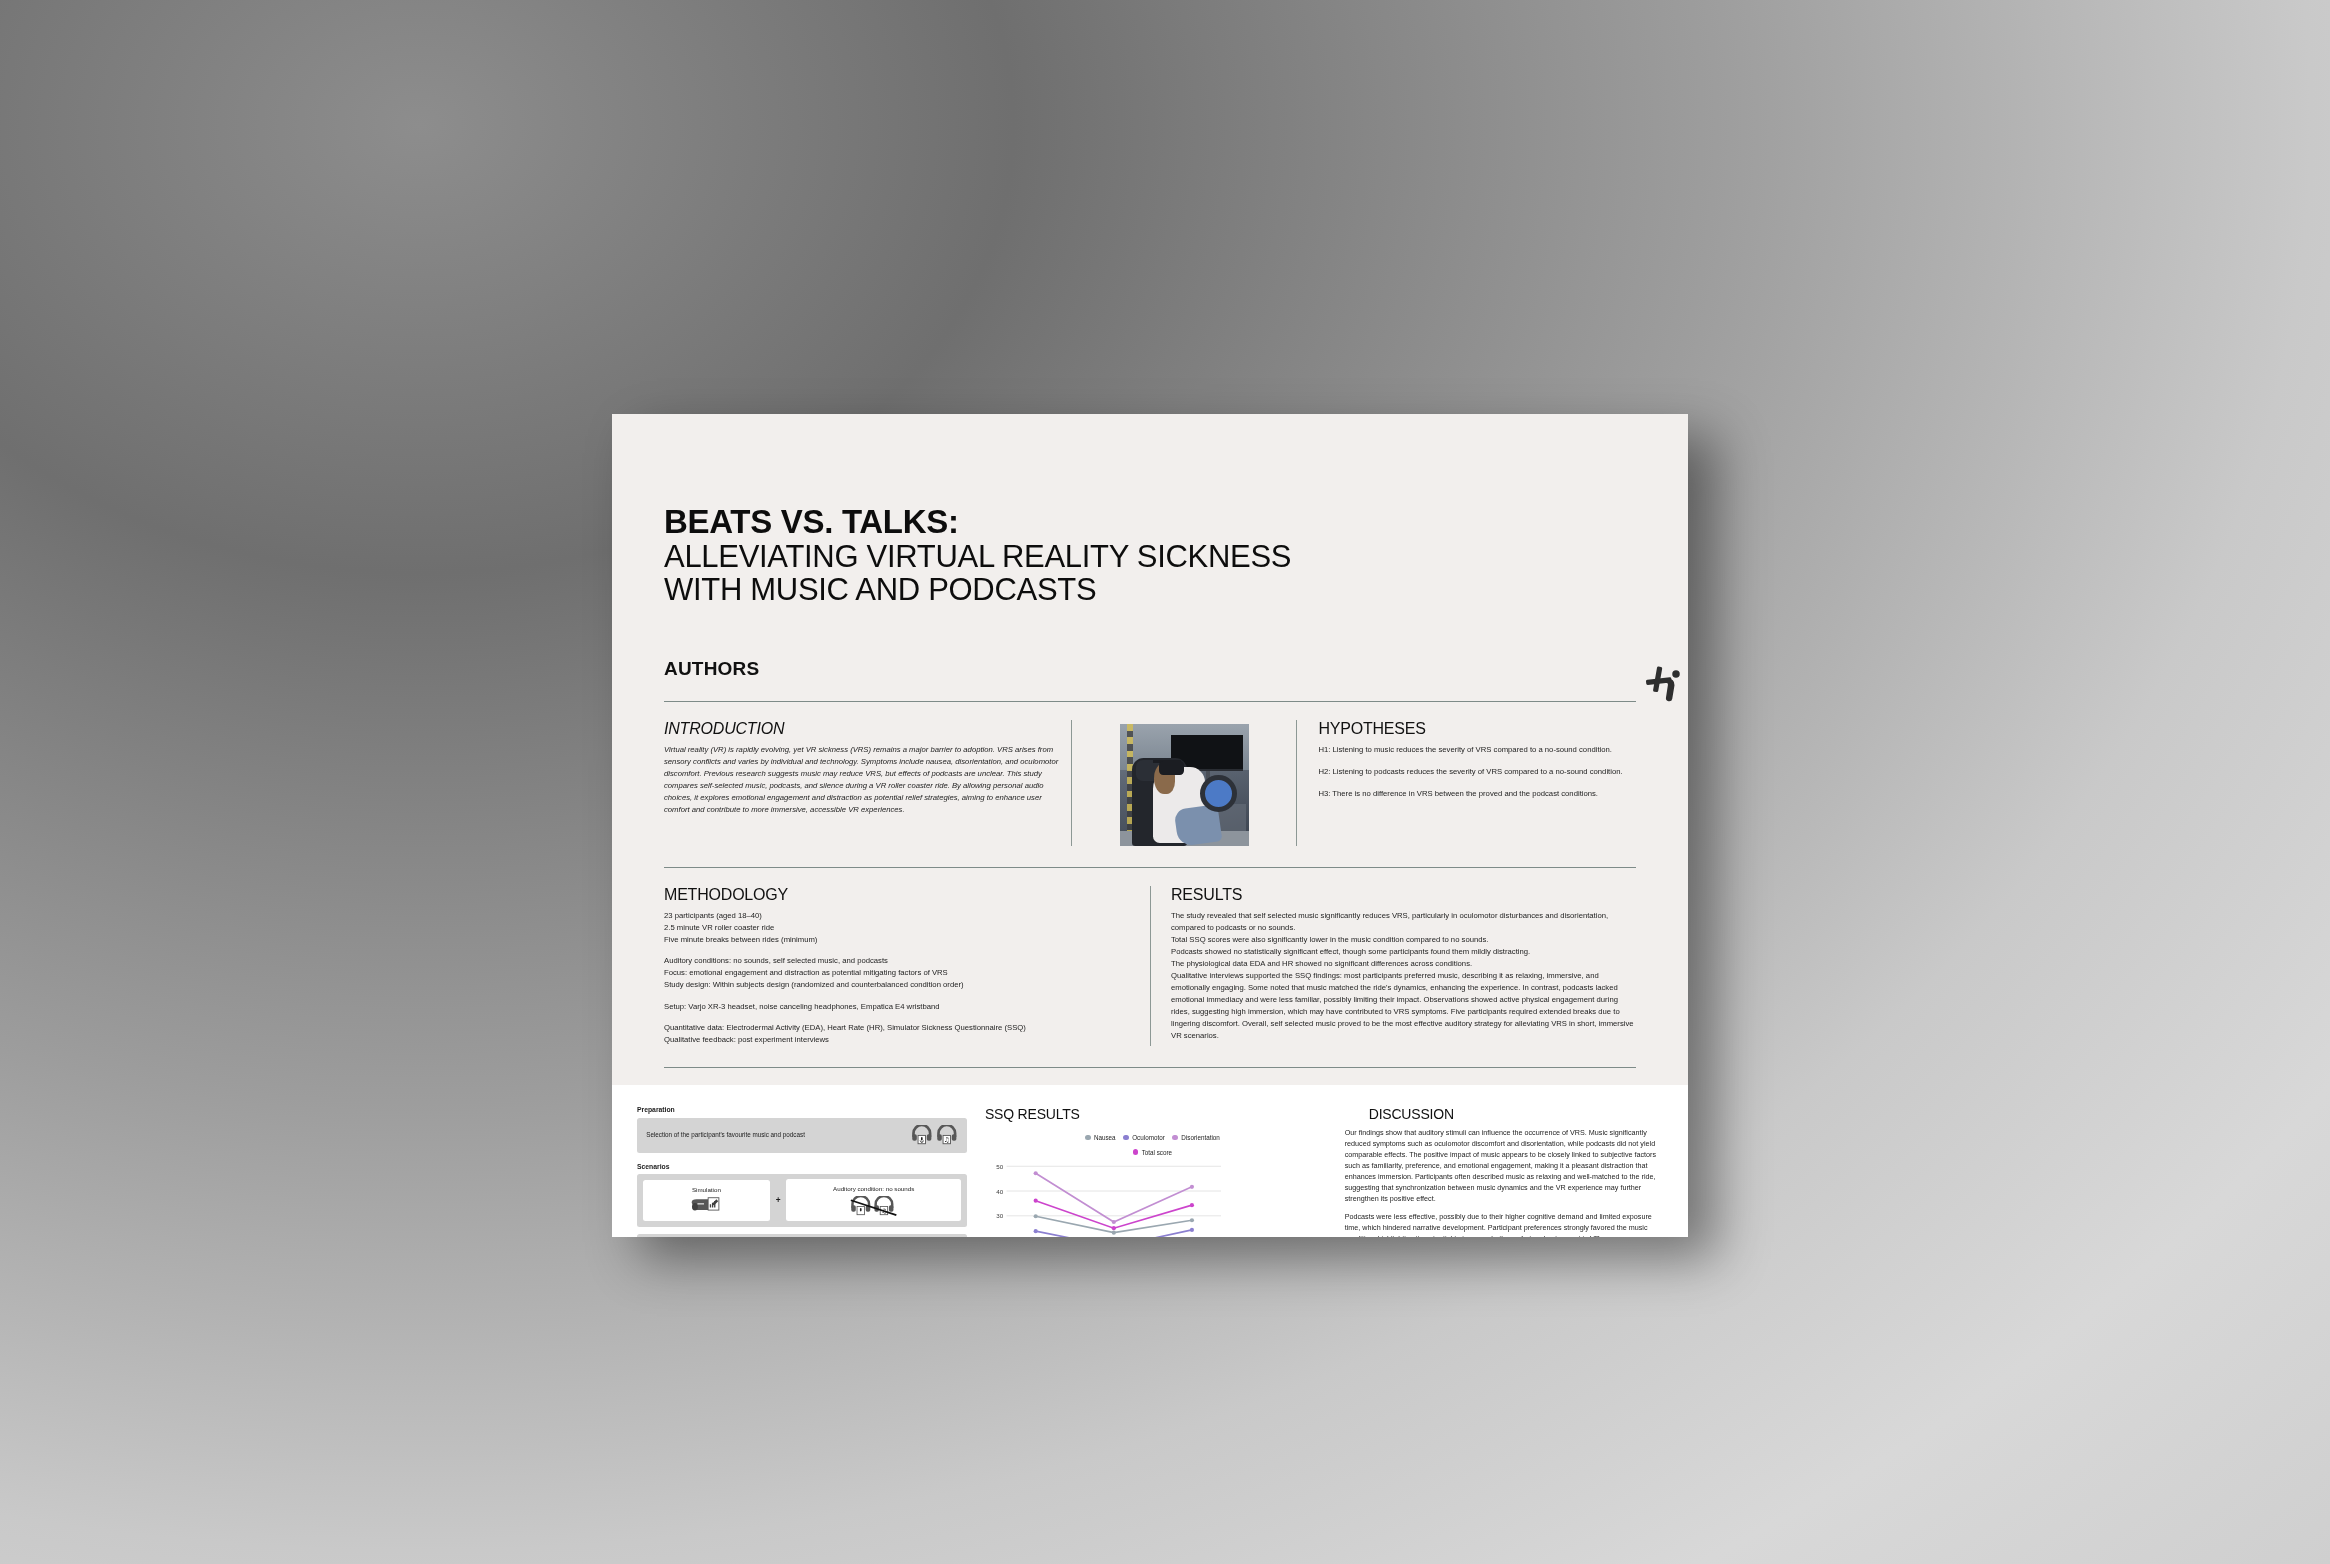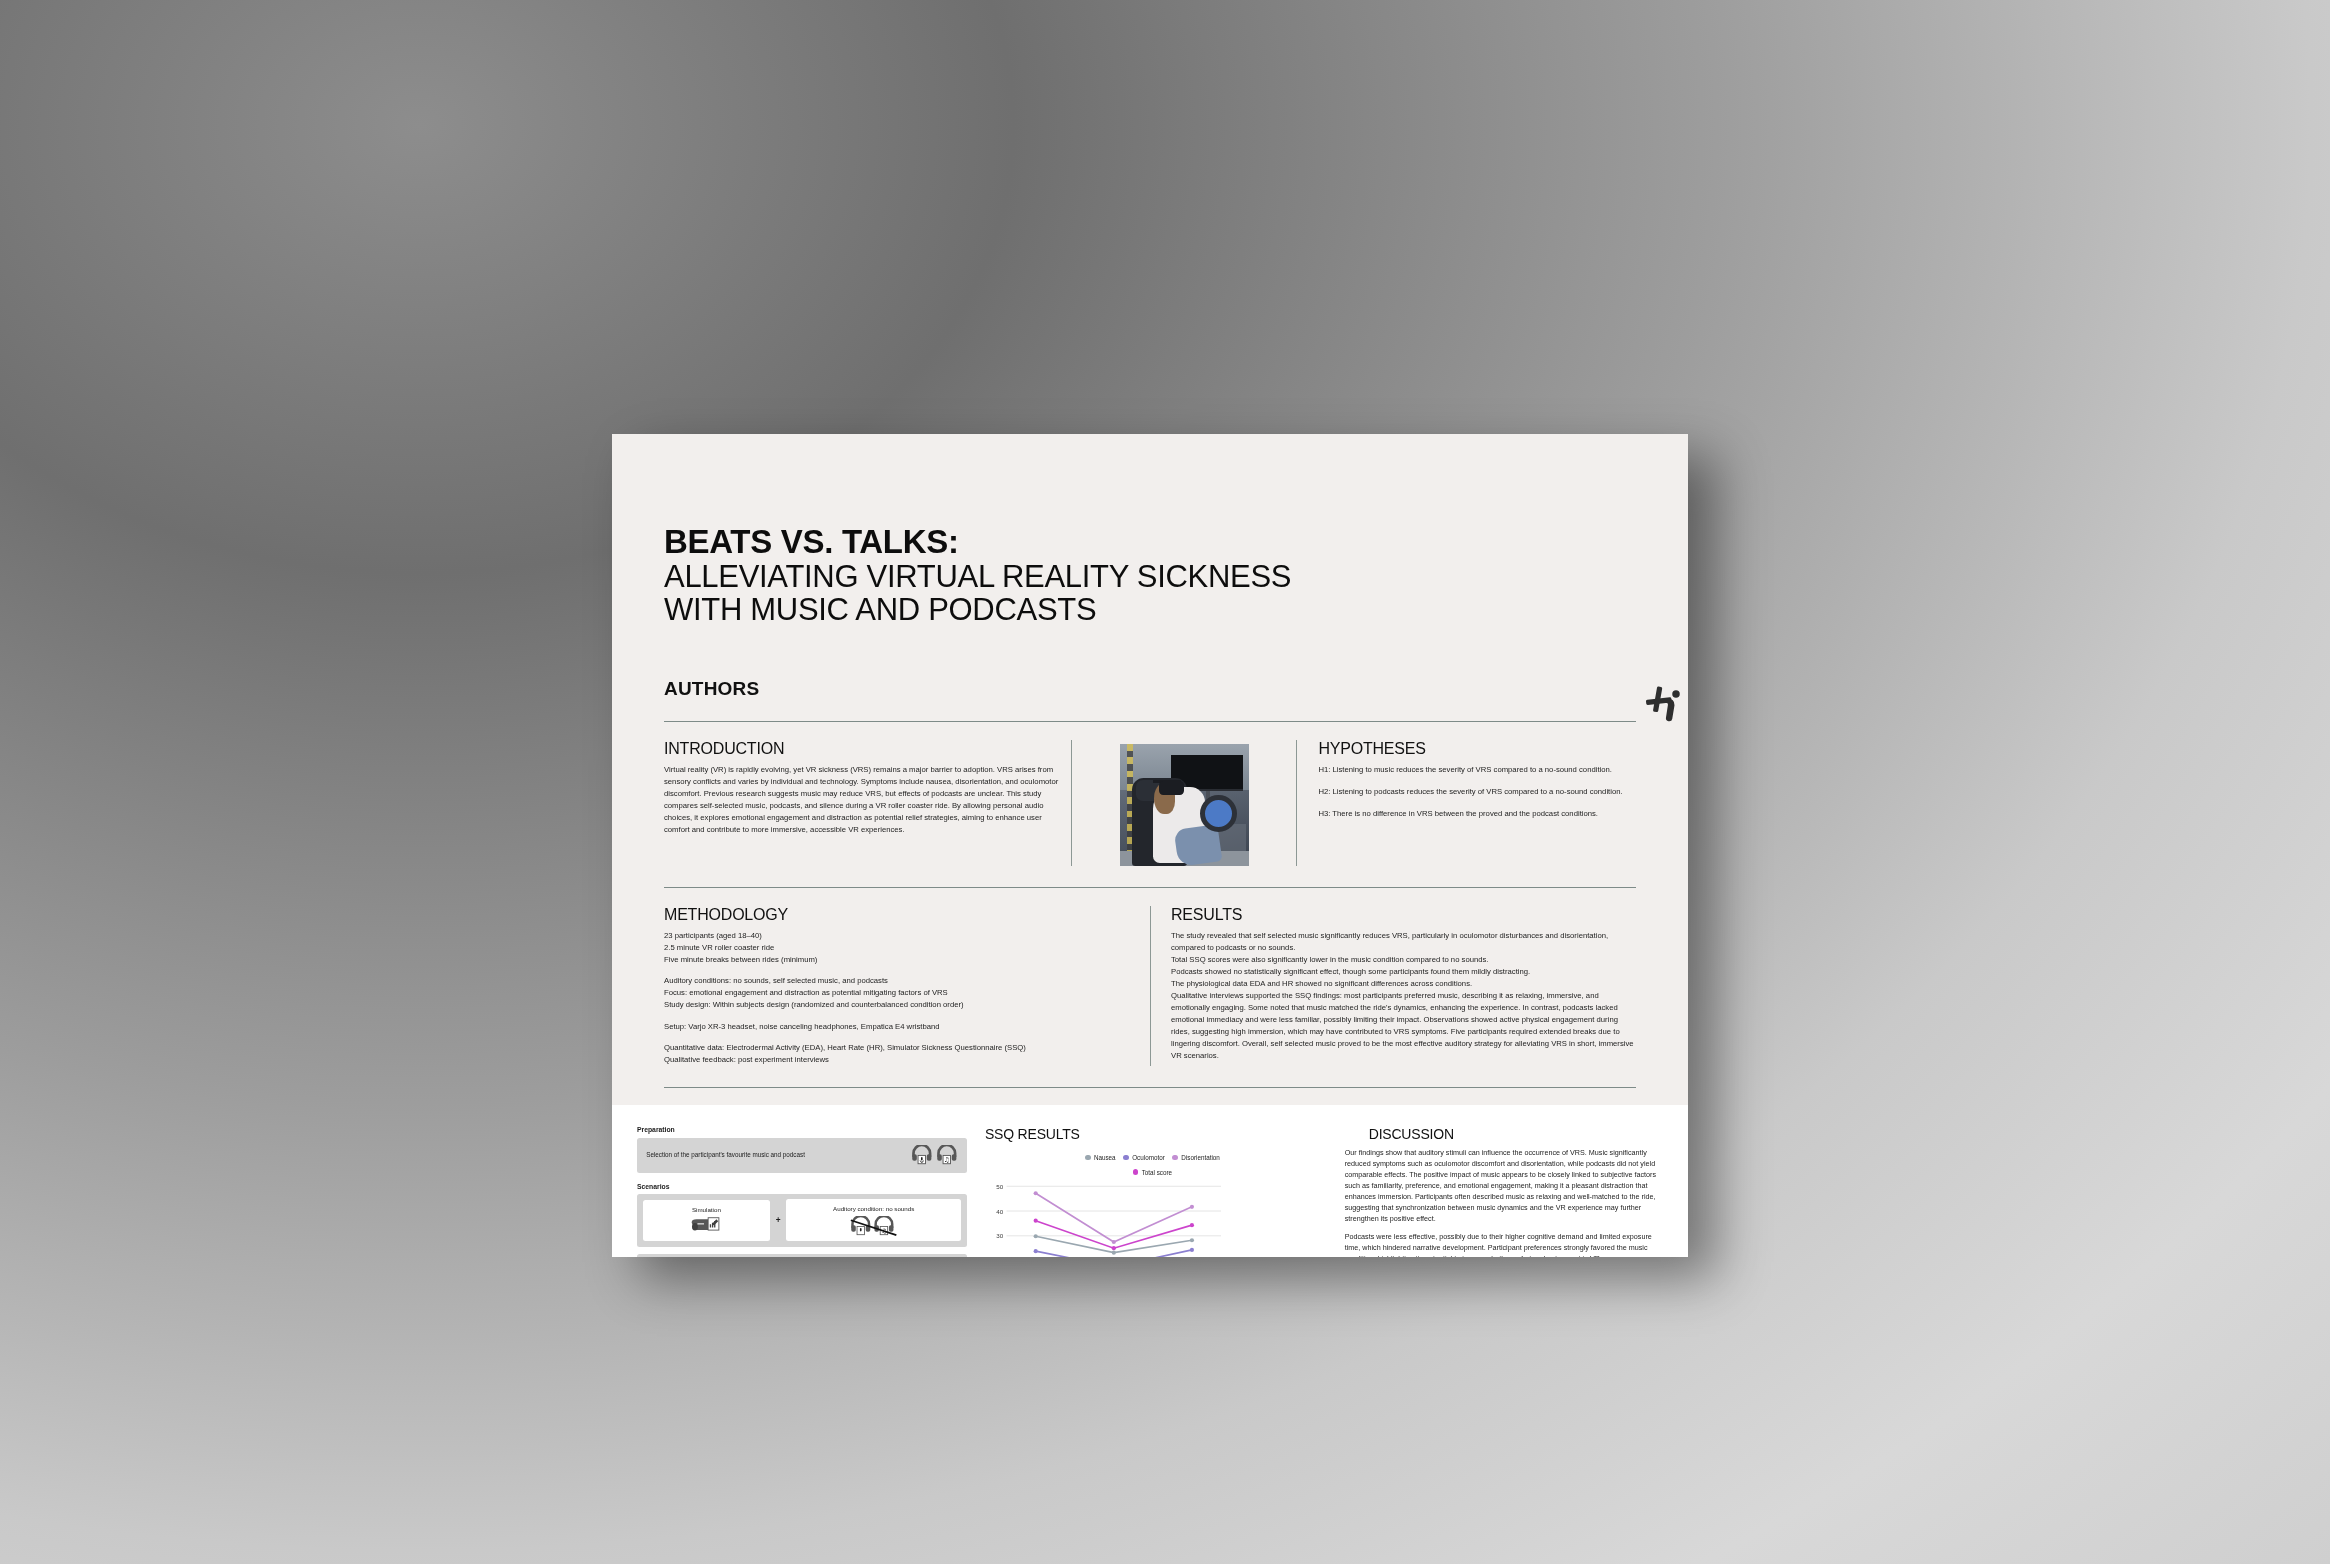--- a/index.html
+++ b/index.html
@@ -8,21 +8,21 @@
     overflow: hidden;
     font-family: "Liberation Sans", sans-serif;
   }
   body {
     background: radial-gradient(ellipse at 18% 8%, #8d8d8d 0%, #6f6f6f 22%, #9d9d9d 48%, #c9c9c9 70%, #d8d8d8 85%, #cfcfcf 100%);
     position: relative;
   }
   
   #poster {
     position: absolute;
-    left: 612px; top: 434px;
+    left: 612px; top: 414px;
     width: 1076px; height: 823px;
     background: #f2efed;
     box-shadow: 28px 21.6px 48px rgba(0,0,0,0.42);
     overflow: hidden;
   }
   .inner { padding: 0 52px; }
 
   
   #title-block { padding-top: 90px; }
   .title-line { line-height: 1.08; letter-spacing: -0.3px; color: #0d0d0d; }
@@ -31,21 +31,21 @@
 
   
   #authors-block { margin-top: 51px; position: relative; }
   .sec-head { font-size: 19px; font-weight: 600; letter-spacing: 0.2px; color: #111; }
   .authors-lines { margin-top: 8.3px; font-size: 8px; line-height: 1.55; color: #1c1c1c; }
   #thi-logo { position: absolute; right: 0; bottom: -5px; width: 45px; height: 45px; }
   .rule { height: 0.8px; background: #7e8b88; margin-top: 21.6px; }
 
   
   .two-col { display: flex; margin-top: 18.3px; }
-  .col-left { width: 42%; padding-right: 12px; }
+  .col-left { width: 42%; padding-right: 12px; font-style: italic; }
   .col-mid  { width: 23%; display: flex; align-items: flex-start; justify-content: center; }
   .col-right{ width: 35%; padding-left: 21.6px; border-left: 0.8px solid #8d9895; }
   .col-left-bordered { border-right: 0.8px solid #8d9895; }
   .sec-title { font-size: 16px; font-weight: 400; letter-spacing: -0.2px; color: #111; margin-bottom: 5.8px; }
   .body-txt { font-size: 7.7px; line-height: 1.55; color: #1d1d1d; }
 
   
   .photo {
     width: 129px; height: 122px; margin-top: 3.3px;
     position: relative; overflow: hidden;

